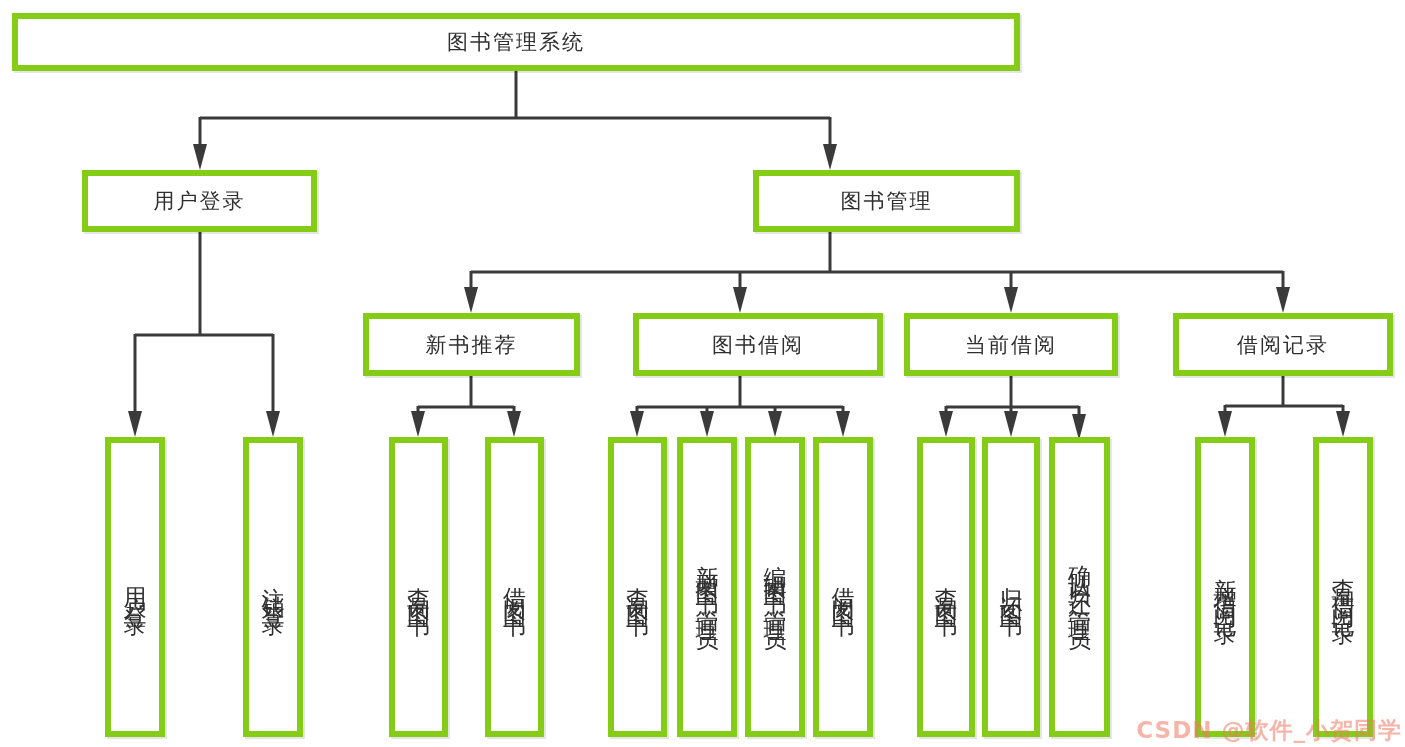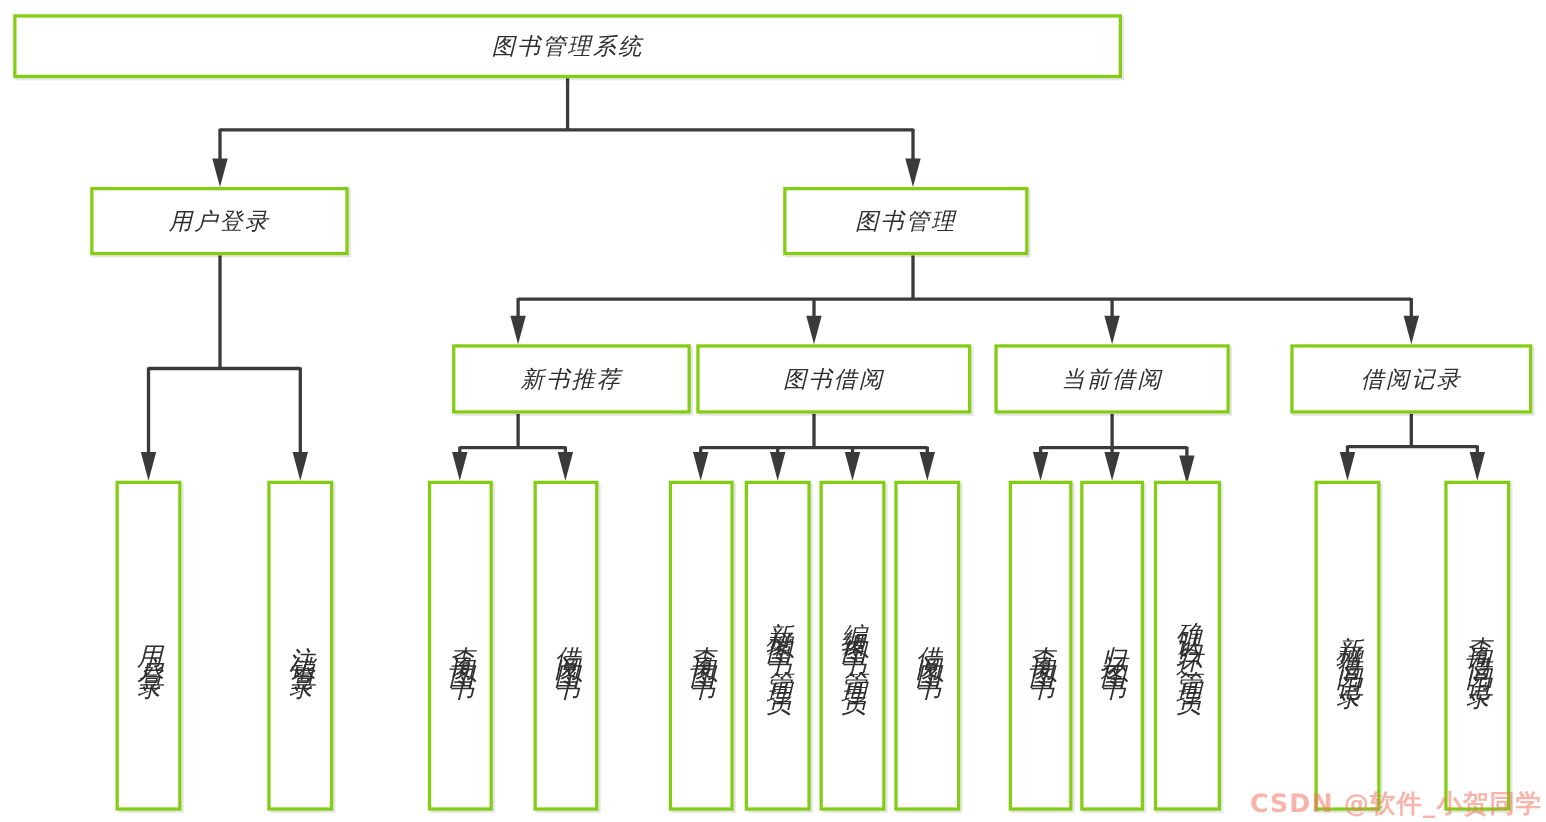--- a/index.html
+++ b/index.html
@@ -14,48 +14,47 @@
   }
   svg.connectors {
     position: absolute;
     left: 0; top: 0;
     width: 1405px; height: 747px;
     pointer-events: none;
   }
   .node {
     position: absolute;
     box-sizing: border-box;
-    border: 3px solid #84cc16;
+    border: 6px solid #84cc16;
     background: #ffffff;
     display: flex;
     align-items: center;
     justify-content: center;
     box-shadow: 2px 2px 0 rgba(0,0,0,0.10);
-    font-style: italic;
   }
   .node .hlabel {
     font-size: 21px;
     letter-spacing: 2px;
     white-space: nowrap;
     color: #2f2f2f;
   }
   .leaf .vlabel {
     writing-mode: vertical-rl;
     text-orientation: mixed;
     font-size: 23px;
     letter-spacing: 9px;
     line-height: 1;
     color: #2f2f2f;
     white-space: nowrap;
   }
   
   .n-root          { left: 12px;   top: 13px;  width: 1008px; height: 58px; }
   .n-user-login    { left: 82px;   top: 170px; width: 235px;  height: 62px; }
-  .n-book-mgmt     { left: 712px;  top: 170px; width: 223px;  height: 62px; }
-  .n-new-book-rec  { left: 363px;  top: 313px; width: 217px;  height: 63px; margin-left: 48px; }
+  .n-book-mgmt     { left: 753px;  top: 170px; width: 267px;  height: 62px; }
+  .n-new-book-rec  { left: 363px;  top: 313px; width: 217px;  height: 63px; }
   .n-book-borrow   { left: 633px;  top: 313px; width: 250px;  height: 63px; }
   .n-cur-borrow    { left: 904px;  top: 313px; width: 214px;  height: 63px; }
   .n-borrow-rec    { left: 1173px; top: 313px; width: 220px;  height: 63px; }
   .leaf            { top: 437px; height: 300px; }
   .n-l-user-login  { left: 105px;  width: 60px; }
   .n-l-logout      { left: 243px;  width: 60px; }
   .n-l-query1      { left: 389px;  width: 59px; }
   .n-l-borrow1     { left: 485px;  width: 59px; }
   .n-l-query2      { left: 608px;  width: 59px; }
   .n-l-add-book    { left: 677px;  width: 60px; }

